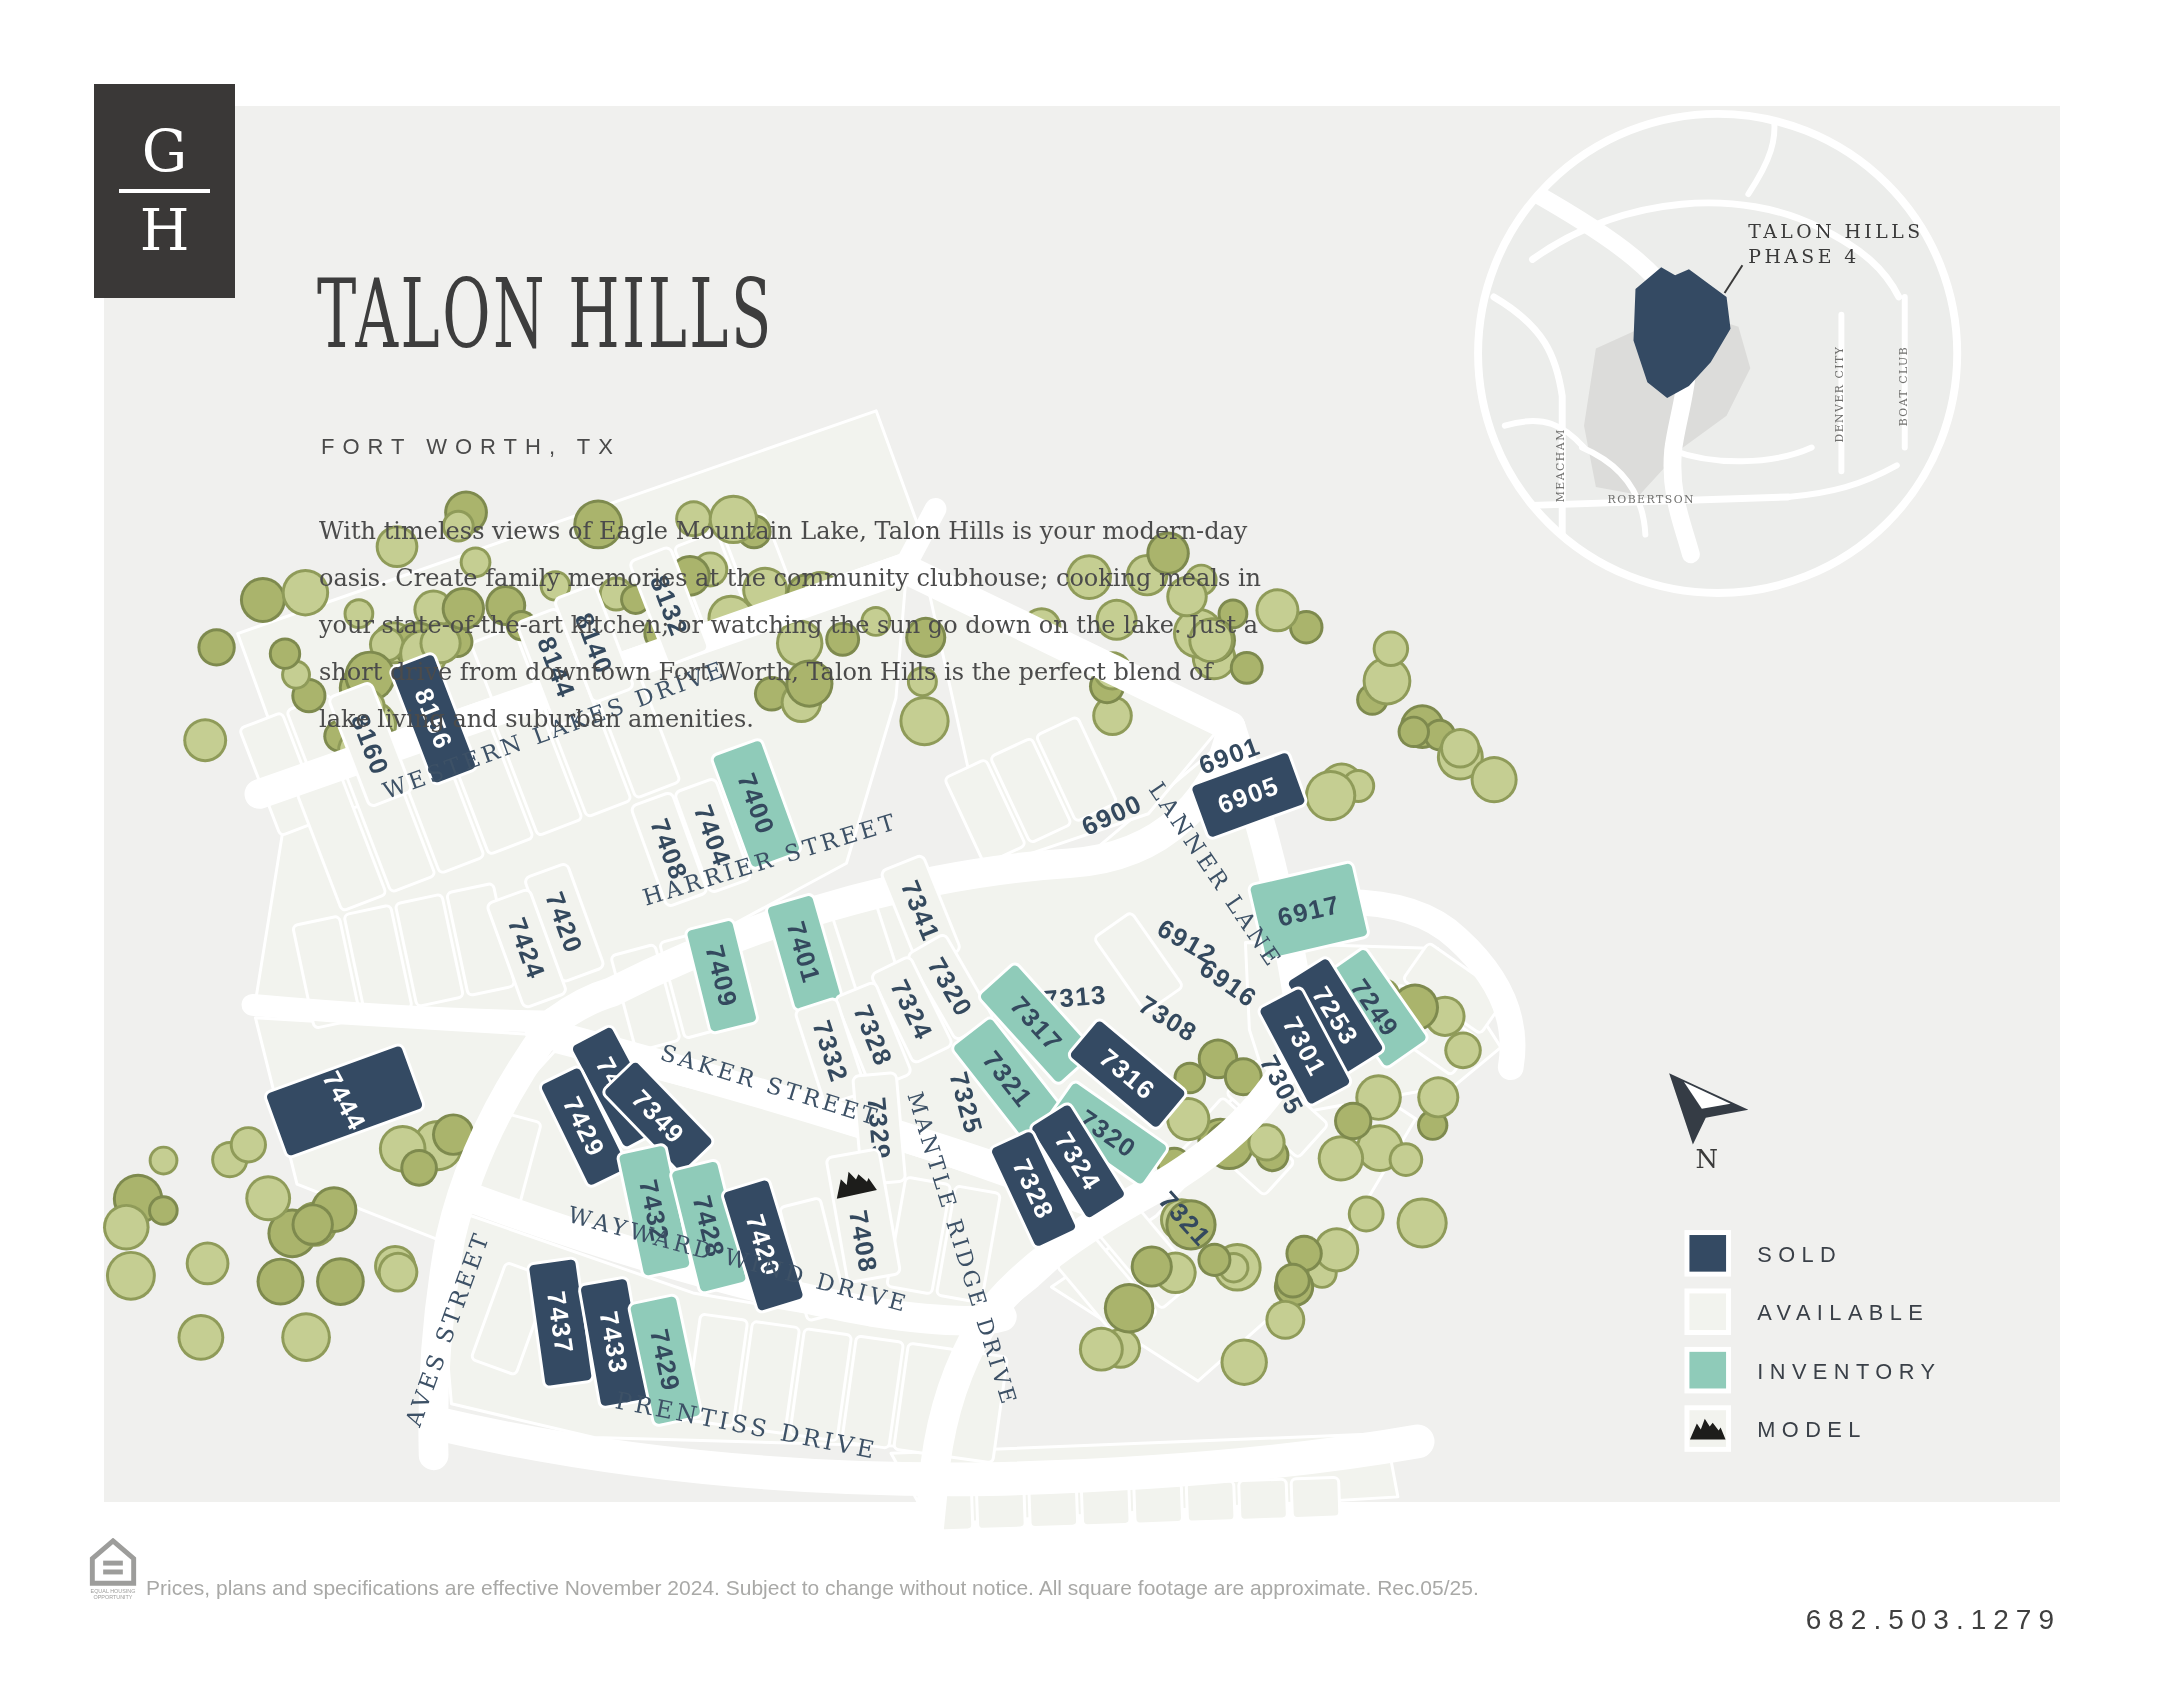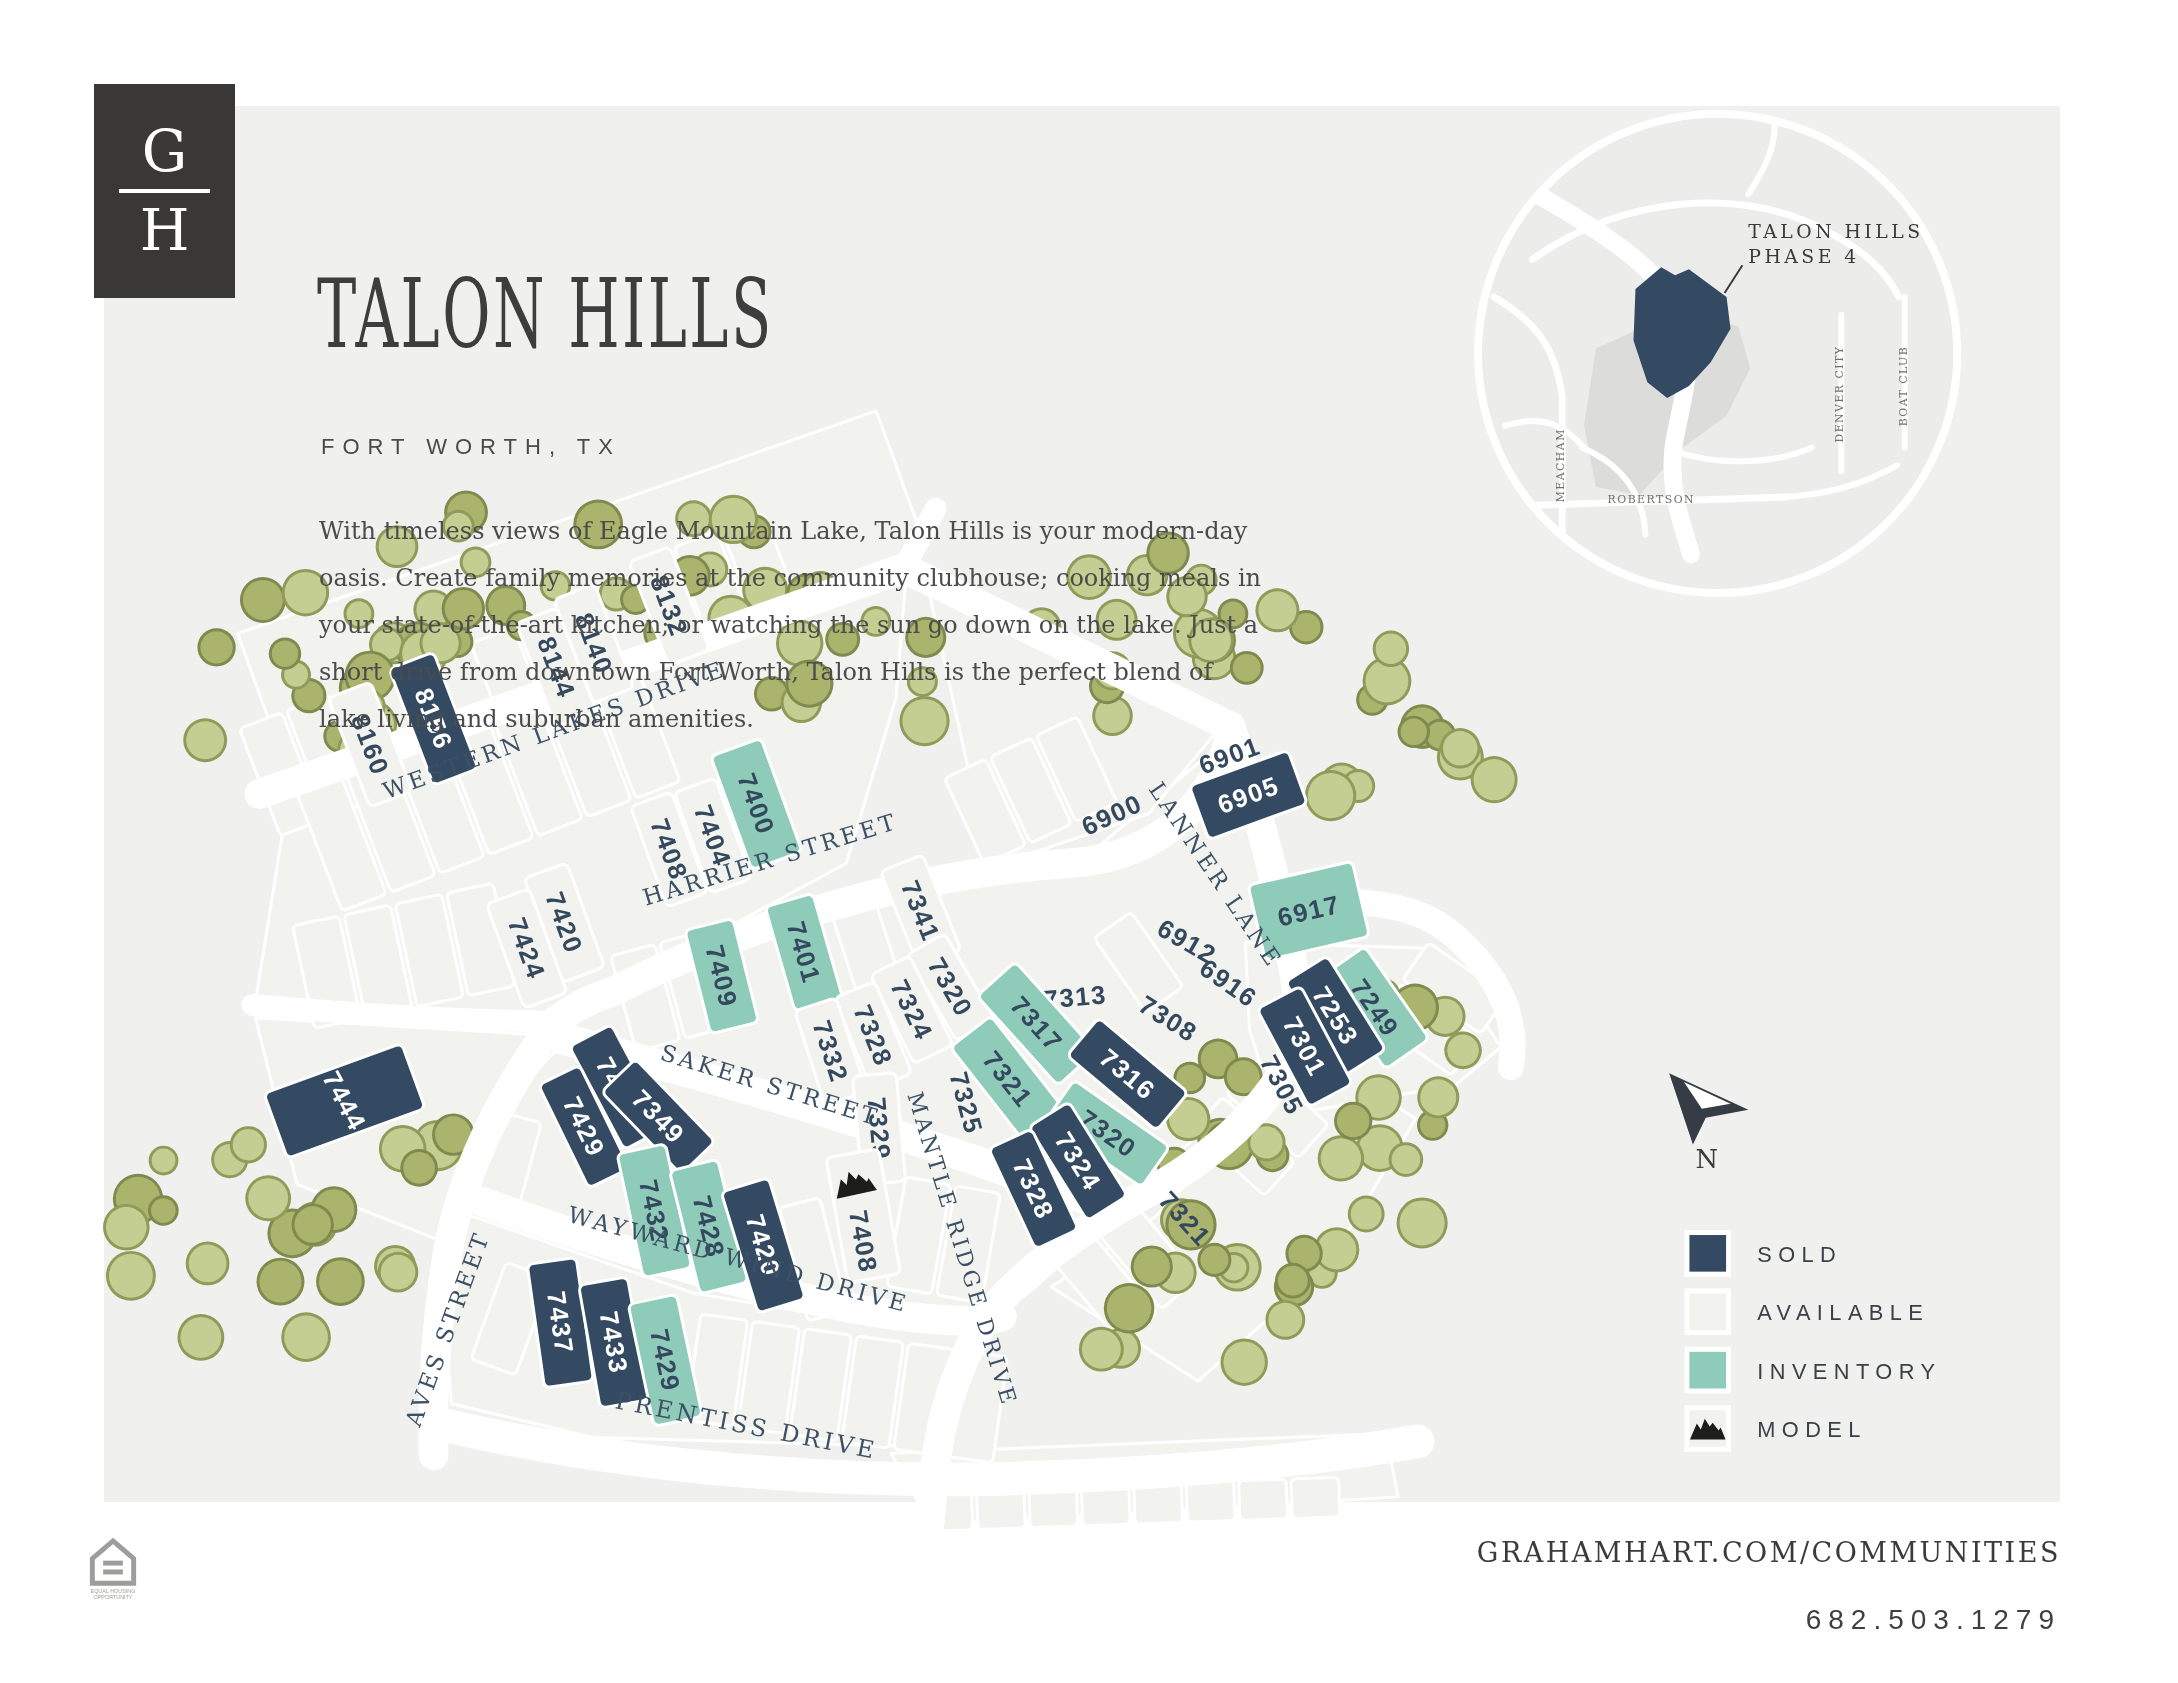--- a/index.html
+++ b/index.html
@@ -969,16 +969,16 @@
   <div class="desc">With timeless views of Eagle Mountain Lake, Talon Hills is your modern-day oasis. Create family memories at the community clubhouse; cooking meals in your state-of-the-art kitchen; or watching the sun go down on the lake. Just a short drive from downtown Fort Worth, Talon Hills is the perfect blend of lake living and suburban amenities.</div>
 
   <svg class="eho" width="48" height="63" viewBox="0 0 48 64">
     <path d="M24,3 L45,21 L45,46 L3,46 L3,21 Z" fill="none" stroke="#9d9d9b" stroke-width="5"></path>
     <rect x="14" y="23" width="20" height="5" fill="#9d9d9b"></rect>
     <rect x="14" y="32" width="20" height="5" fill="#9d9d9b"></rect>
     <text x="24" y="56" text-anchor="middle" font-size="5.5" fill="#9d9d9b">EQUAL HOUSING</text>
     <text x="24" y="62" text-anchor="middle" font-size="5.5" fill="#9d9d9b">OPPORTUNITY</text>
   </svg>
 
-  <div class="site-url">GRAHAMHART.COM/COMMUNITIES</div>
+  <div class="disclaimer">Prices, plans and specifications are effective November 2024. Subject to change without notice. All square footage are approximate. Rec.05/25.</div>
   <div class="phone">682.503.1279</div>
 </div>
 
 
 </body></html>

